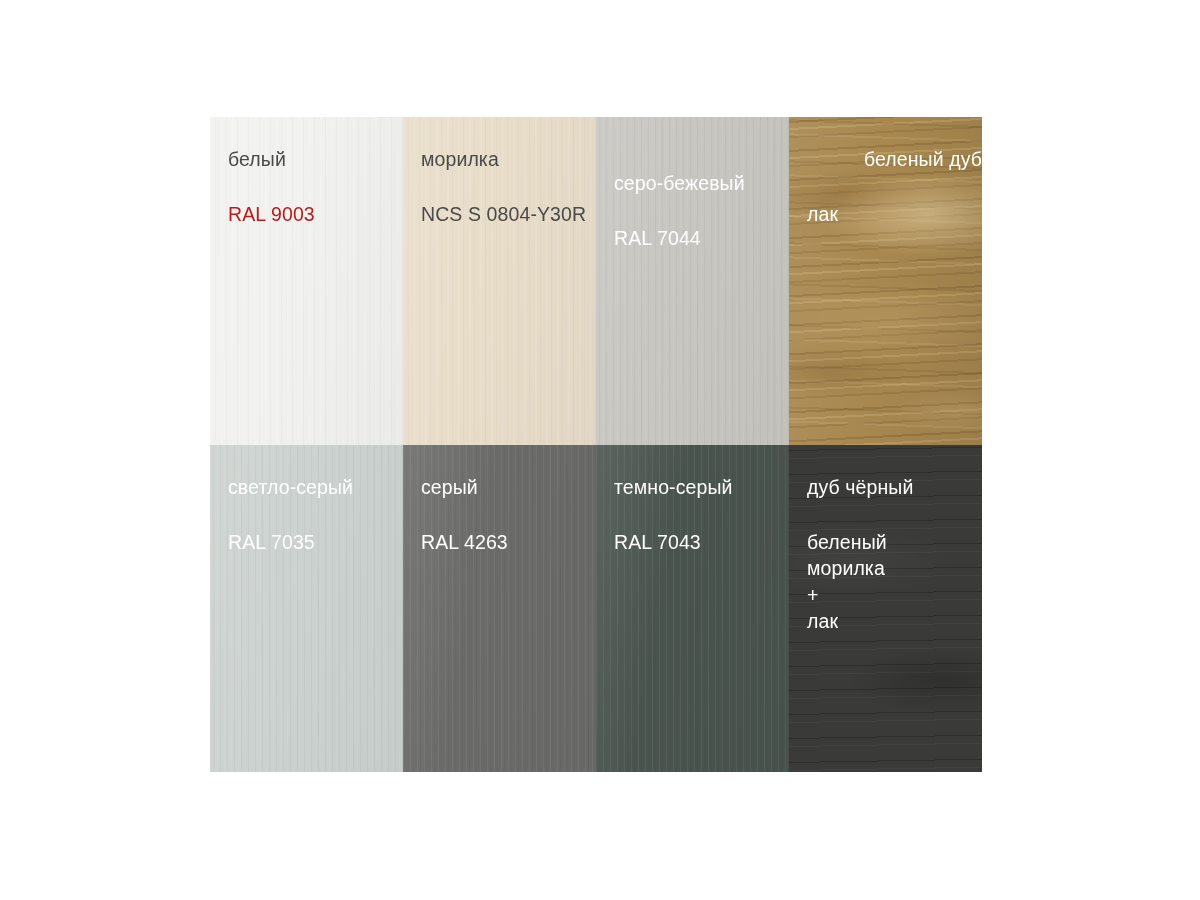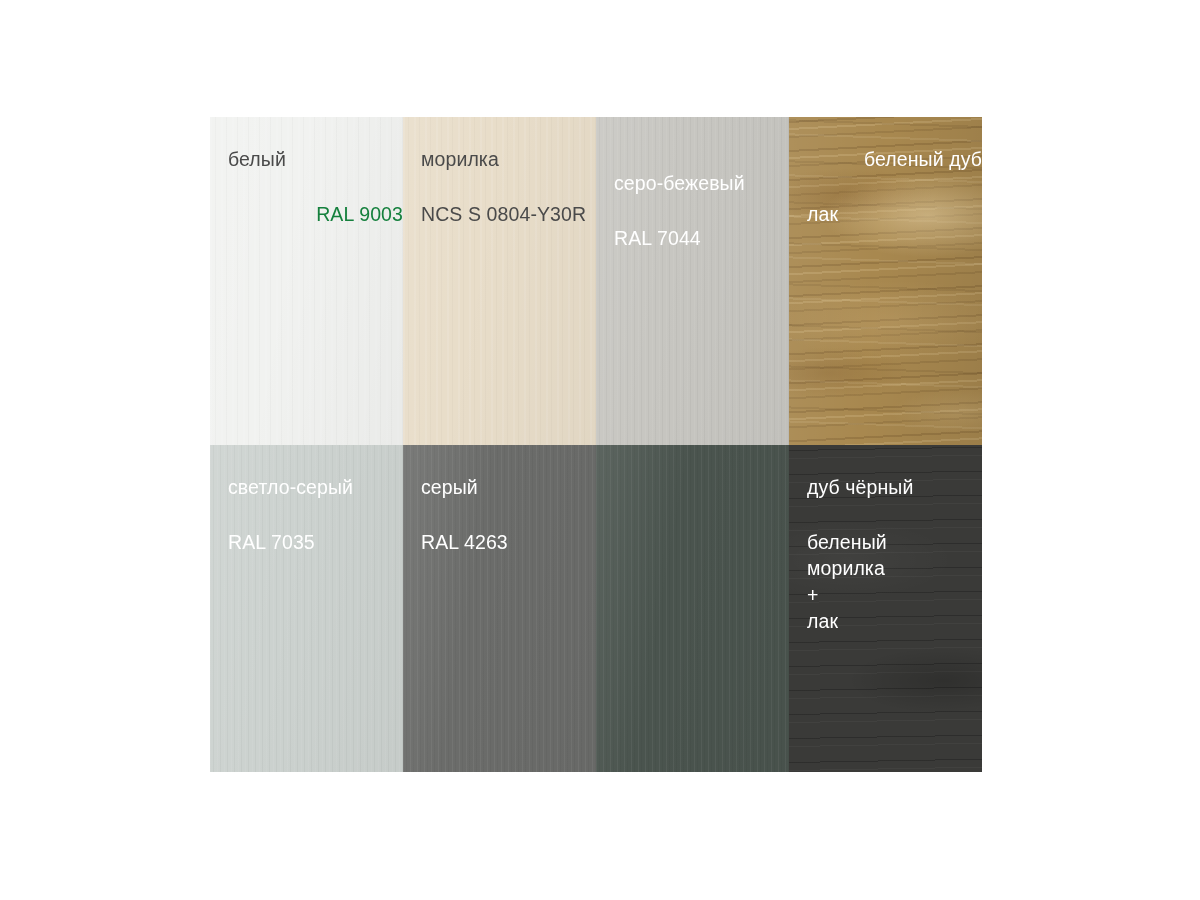--- a/index.html
+++ b/index.html
@@ -184,21 +184,21 @@
 
 <div id="palette-board">
 
   <div class="swatch">
     <div class="swatch-surface" style="background:#f1f2f0;">
       <div class="grain-soft"></div>
       <div class="sheen"></div>
     </div>
     <div class="swatch-text">
       <div class="swatch-title" style="color:#4a4a4a;">белый</div>
-      <div class="swatch-code" style="color:#15803d;text-align:right;">RAL 9003</div>
+      <div class="swatch-code" style="color:#b91c1c;">RAL 9003</div>
     </div>
   </div>
 
   <div class="swatch">
     <div class="swatch-surface" style="background:#e8ddc9;">
       <div class="grain-soft"></div>
       <div class="sheen"></div>
     </div>
     <div class="swatch-text">
       <div class="swatch-title" style="color:#4a4a4a;">морилка</div>
@@ -252,20 +252,24 @@
       <div class="swatch-title" style="color:#ffffff;">серый</div>
       <div class="swatch-code" style="color:#ffffff;">RAL 4263</div>
     </div>
   </div>
 
   <div class="swatch">
     <div class="swatch-surface" style="background:#4a544e;">
       <div class="grain-vertical"></div>
       <div class="sheen"></div>
     </div>
+    <div class="swatch-text">
+      <div class="swatch-title" style="color:#ffffff;">темно-серый</div>
+      <div class="swatch-code" style="color:#ffffff;">RAL 7043</div>
+    </div>
   </div>
 
   <div class="swatch">
     <div class="swatch-surface" style="background:#3a3a38;">
       <div class="wood-dark">
         <div class="bands"></div>
         <div class="figure"></div>
       </div>
     </div>
     <div class="swatch-text">

